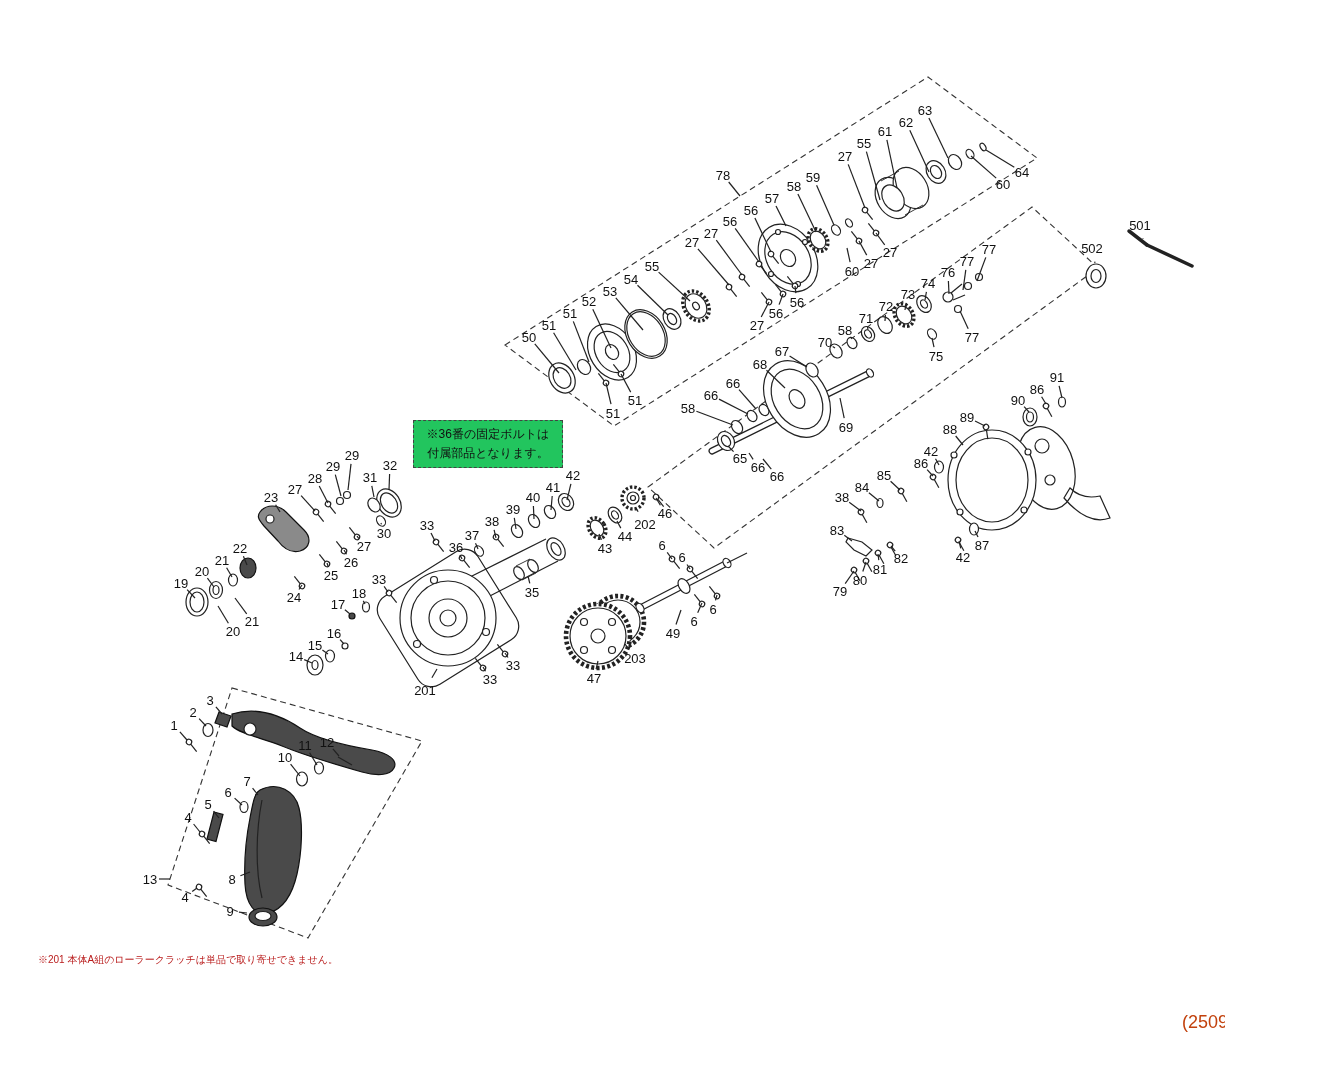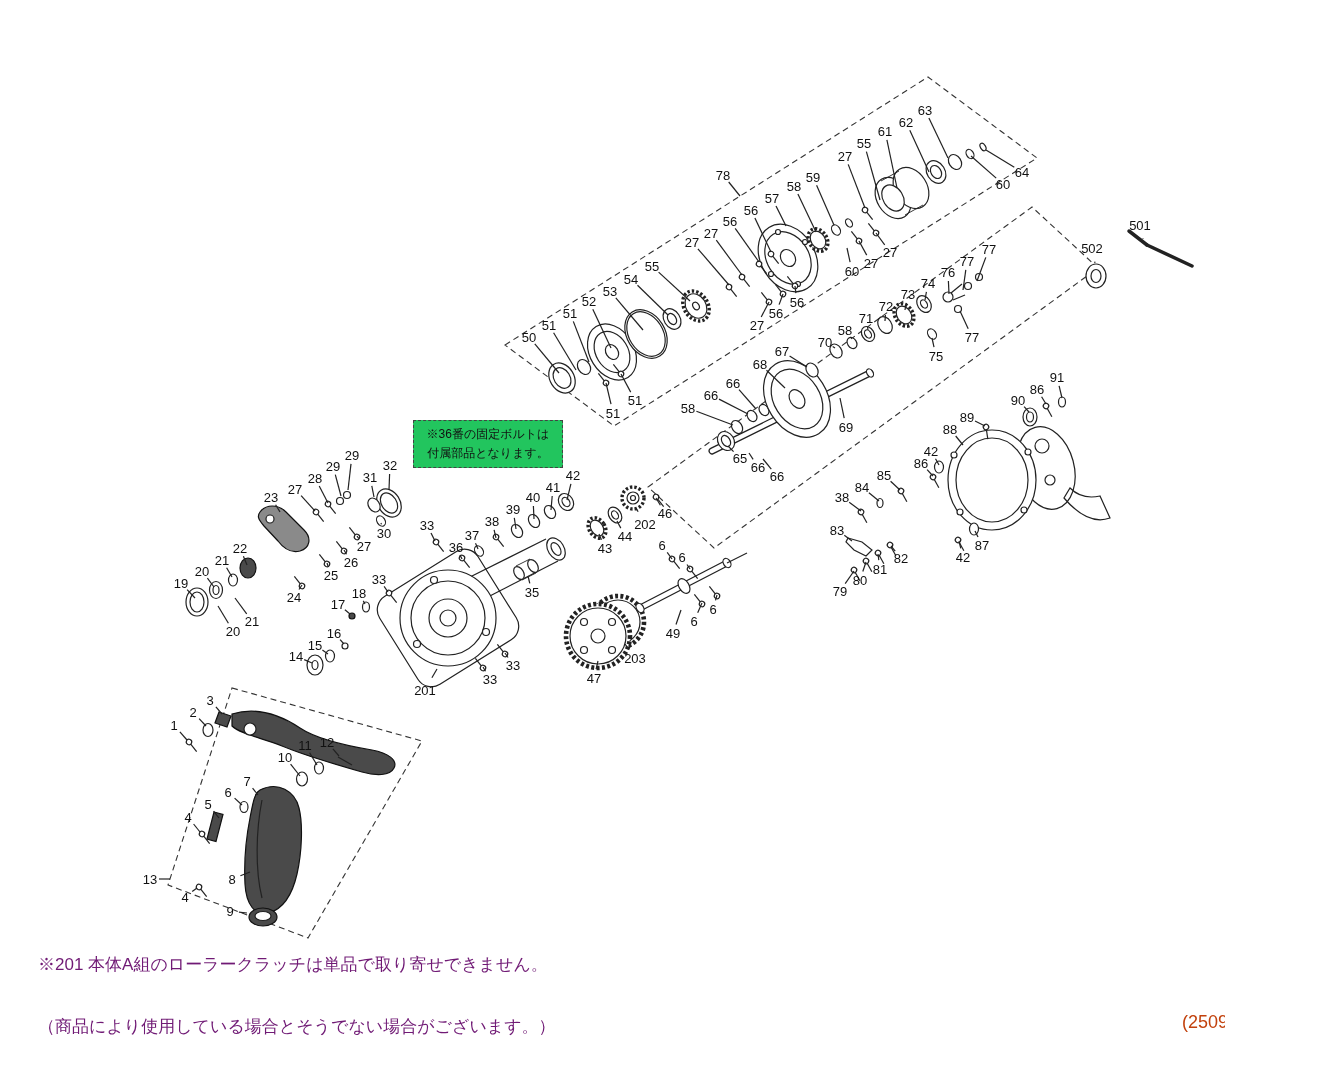--- a/index.html
+++ b/index.html
@@ -14,21 +14,21 @@
   #diagram-svg .dark{fill:#4a4a4a;stroke:#111}
   #diagram-svg .mid{fill:#8a8a8a;stroke:#111}
   #diagram-svg .shaft-o{stroke-width:7;stroke-linecap:round}
   #diagram-svg .shaft-i{stroke:#fff;stroke-width:4.4;stroke-linecap:round}
   #diagram-svg .thick{stroke-width:3.5;stroke-linecap:round}
   #diagram-svg .thin{stroke-width:.9}
   .part-label{font-family:"Liberation Sans",sans-serif;font-size:13px;fill:#111;stroke:none;text-anchor:middle;dominant-baseline:central}
   .leader{stroke:#444;stroke-width:.8;fill:none}
   .note-box{position:absolute;left:413px;top:420px;width:150px;border:1.5px dashed #444;color:#111;
             font-size:12px;line-height:1.6;text-align:center;padding:4px 5px;background:#22c55e}
-  .fn{position:absolute;left:38px;color:#701a75;font-size:17px;white-space:nowrap}
+  .fn{position:absolute;left:38px;color:#b91c1c;font-size:10px;white-space:nowrap}
   .doc{position:absolute;left:1182px;top:1012px;color:#c2410c;font-size:18px}
 </style>
 </head>
 <body>
 
 <div class="page">
 
   <svg id="diagram-svg" width="1325" height="1075" viewBox="0 0 1325 1075">
 
     <defs>
@@ -534,16 +534,15 @@
         <text x="230" y="911" class="part-label">9</text>
       </g>
   </svg>
 
   <div class="note-box">
     <div>※36番の固定ボルトは</div>
     <div>付属部品となります。</div>
   </div>
 
   <div class="fn" style="top:953px">※201 本体A組のローラークラッチは単品で取り寄せできません。</div>
-  <div class="fn" style="top:1015px">（商品により使用している場合とそうでない場合がございます。）</div>
   <div class="doc">(250917)_001</div>
 
 </div>
 
 </body></html>

